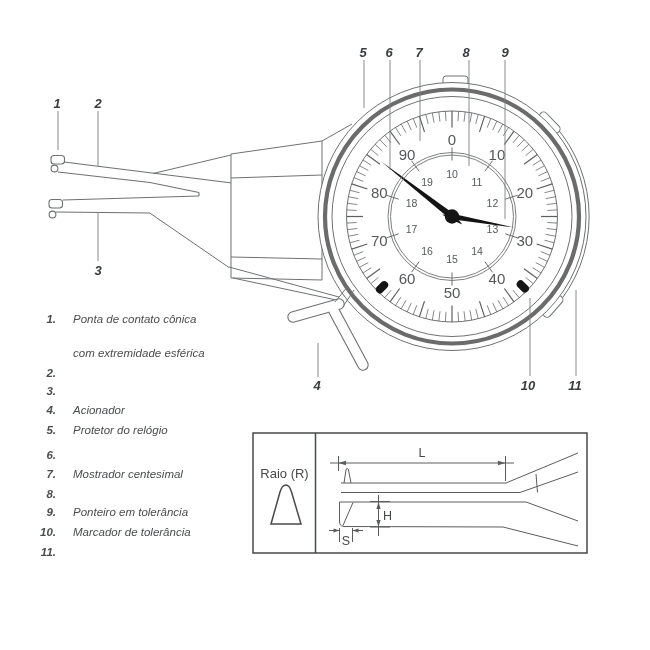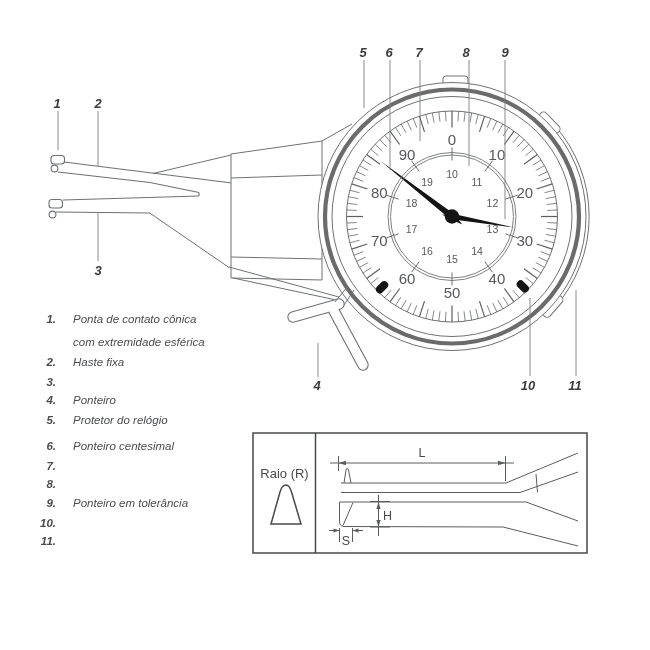--- a/index.html
+++ b/index.html
@@ -17,21 +17,21 @@
   .dimfill{fill:#5a5c5e;}
   .insettext{font:13px "Liberation Sans",sans-serif;fill:#47494b;}
   .dimtext{font:12.5px "Liberation Sans",sans-serif;fill:#47494b;}
   #legend{position:absolute;left:40px;top:313px;width:215px;
           font:italic 11.5px "Liberation Sans",sans-serif;color:#4a4c4e;}
   .lrow{display:flex;margin-bottom:6.5px;}
   .lrow.gap{margin-top:12px;}
   .lnum{width:16px;text-align:right;font-weight:bold;flex:none;margin-right:17px;}
   .ltext{flex:1;}
   .ltext div{line-height:13.5px;}
-  .ltext div + div{margin-top:9px;}
+  .ltext div + div{margin-top:20px;}
 </style>
 </head>
 <body>
 
 <div class="stage">
 
 <svg width="650" height="650" viewBox="0 0 650 650">
 
   <rect x="443" y="76" width="25" height="26" rx="3" class="thin whitefill"></rect>
 
@@ -311,58 +311,58 @@
 <div id="legend">
       <div class="lrow">
         <span class="lnum">1.</span>
         <span class="ltext">
           <div>Ponta de contato cônica</div>
           <div>com extremidade esférica</div>
         </span>
       </div>
       <div class="lrow">
         <span class="lnum">2.</span>
-        <span class="ltext">
-          <div>Haste fixa</div>
-        </span>
       </div>
       <div class="lrow">
         <span class="lnum">3.</span>
       </div>
       <div class="lrow">
         <span class="lnum">4.</span>
         <span class="ltext">
-          <div>Ponteiro</div>
+          <div>Acionador</div>
         </span>
       </div>
       <div class="lrow">
         <span class="lnum">5.</span>
         <span class="ltext">
           <div>Protetor do relógio</div>
         </span>
       </div>
       <div class="lrow gap">
         <span class="lnum">6.</span>
-        <span class="ltext">
-          <div>Ponteiro centesimal</div>
-        </span>
       </div>
       <div class="lrow">
         <span class="lnum">7.</span>
+        <span class="ltext">
+          <div>Mostrador centesimal</div>
+        </span>
       </div>
       <div class="lrow">
         <span class="lnum">8.</span>
       </div>
       <div class="lrow">
         <span class="lnum">9.</span>
         <span class="ltext">
           <div>Ponteiro em tolerância</div>
         </span>
       </div>
       <div class="lrow">
         <span class="lnum">10.</span>
+        <span class="ltext">
+          <div>Marcador de tolerância</div>
+        </span>
       </div>
       <div class="lrow">
         <span class="lnum">11.</span>
       </div>
     </div>
 
 </div>
 
 </body></html>

